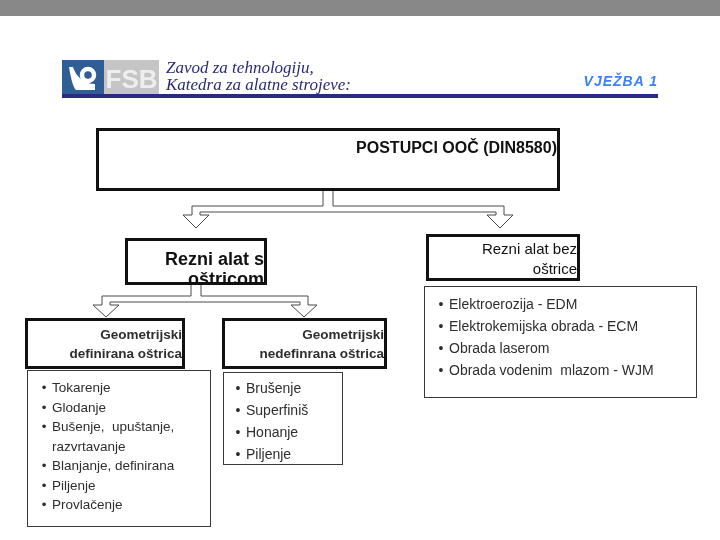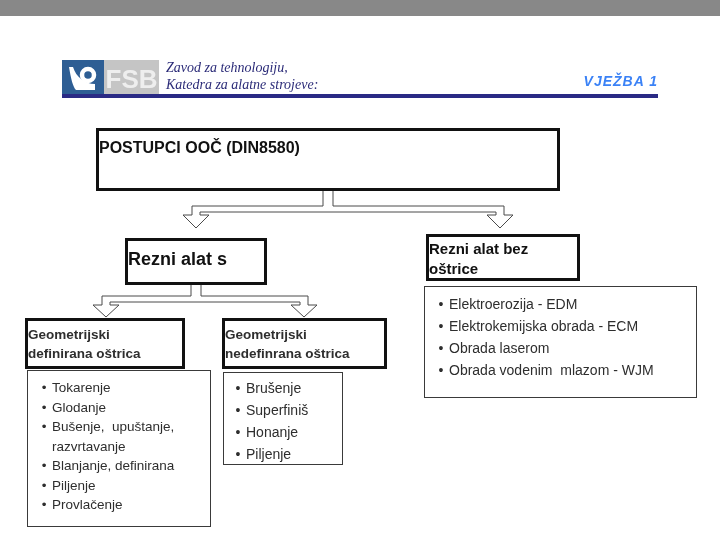--- a/index.html
+++ b/index.html
@@ -11,38 +11,38 @@
   
   .logo{position:absolute;left:62px;top:44px;width:97px;height:38px;display:flex;}
   .logo-mark{width:42px;height:38px;background:#2e5e94;flex:0 0 auto;}
   .logo-text{
     width:55px;height:38px;background:#c5c5c5;color:#eeeeee;font-weight:bold;
     font-size:26px;line-height:38px;text-align:center;letter-spacing:0px;
   }
   .institute{
     position:absolute;left:166px;top:43px;
     font-family:"Liberation Serif", serif;font-style:italic;
-    font-size:14px;line-height:17px;color:#2b2b78;
+    font-size:17px;line-height:17px;color:#2b2b78;
   }
   .exercise{
     position:absolute;right:62px;top:57px;
     font-family:Liberation Sans, sans-serif;font-style:italic;font-weight:bold;
     font-size:14px;color:#3b82f6;letter-spacing:1px;
   }
   .rule{position:absolute;left:62px;top:78px;width:596px;height:4px;background:#2a2a85;}
   
   .connectors{position:absolute;left:0;top:0;width:720px;height:540px;pointer-events:none;}
   .connectors path{fill:#ffffff;stroke:#4a4a4a;stroke-width:1;}
   
-  .box{position:absolute;background:#ffffff;box-sizing:border-box;text-align:left;}
+  .box{position:absolute;background:#ffffff;box-sizing:border-box;text-align:right;}
   .thick{border:3px solid #111111;font-weight:bold;}
   .thin{border:1px solid #3a3a3a;}
   .title-box{left:96px;top:112px;width:464px;height:63px;font-weight:bold;font-size:16px;line-height:24px;padding-top:5px;color:#111;}
   .node-sharp{left:125px;top:222px;width:142px;height:47px;font-weight:bold;font-size:18px;line-height:20px;padding-top:8px;color:#111;}
-  .node-blunt{left:426px;top:218px;width:154px;height:47px;font-weight:bold;font-size:15px;line-height:20px;padding-top:2px;color:#111;}
+  .node-blunt{left:426px;top:218px;width:154px;height:47px;font-weight:normal;font-size:15px;line-height:20px;padding-top:2px;color:#111;}
   .node-def{left:25px;top:302px;width:160px;height:51px;font-size:13.5px;line-height:19px;padding-top:4px;color:#2e2e2e;}
   .node-undef{left:222px;top:302px;width:165px;height:51px;font-size:13.5px;line-height:19px;padding-top:4px;color:#2e2e2e;}
   .box .l{display:block;}
   
   .list{position:absolute;background:#fff;box-sizing:border-box;text-align:left;color:#2e2e2e;}
   .list-def{left:27px;top:354px;width:184px;height:157px;font-size:13.5px;line-height:19.5px;padding:7px 4px 0 8px;}
   .list-undef{left:223px;top:356px;width:120px;height:93px;font-size:14px;line-height:22px;padding:4px 2px 0 6px;}
   .list-noncut{left:424px;top:270px;width:273px;height:112px;font-size:14px;line-height:22px;padding:6px 4px 0 8px;}
   .li{display:flex;align-items:flex-start;}
   .bullet{flex:0 0 16px;text-align:center;color:#2e2e2e;}
@@ -73,20 +73,21 @@
     <path d="M323 173 L323 190 L192 190 L192 199 L183 199 L196 212 L209 199 L200 199 L200 196 L496 196 L496 199 L487 199 L500 212 L513 199 L504 199 L504 190 L333 190 L333 173 Z"></path>
     <path d="M191 267 L191 280 L102 280 L102 289 L93 289 L106 301 L119 289 L110 289 L110 286 L300 286 L300 289 L291 289 L304 301 L317 289 L308 289 L308 280 L201 280 L201 267 Z"></path>
   </svg>
 
   <div class="box thick title-box">
     <span class="l">POSTUPCI OOČ (DIN8580)</span>
   </div>
 
   <div class="box thick node-sharp">
     <span class="l">Rezni alat s</span>
+    <span class="l">oštricom</span>
   </div>
 
   <div class="box thick node-blunt">
     <span class="l">Rezni alat bez</span>
     <span class="l">oštrice</span>
   </div>
 
   <div class="box thick node-def">
     <span class="l">Geometrijski</span>
     <span class="l">definirana oštrica</span>

